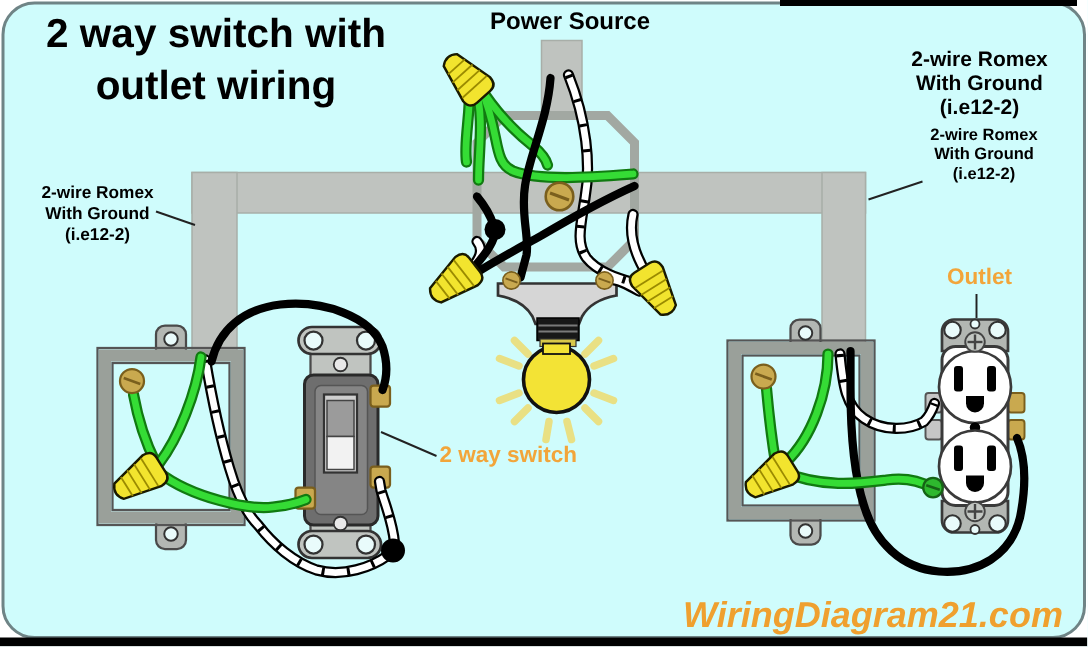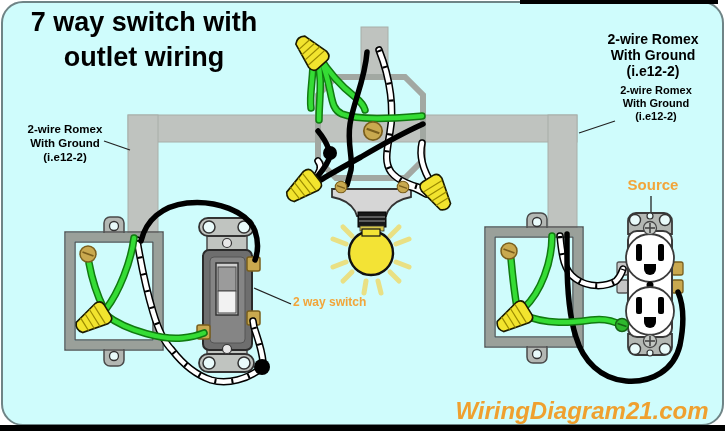--- a/index.html
+++ b/index.html
@@ -10,21 +10,21 @@
   .topbar{position:absolute;left:520px;top:0;width:198px;height:4px;background:#000;}
   .bottombar{position:absolute;left:0;top:425px;width:725px;height:6px;background:#000;}
   svg.diagram{position:absolute;left:0;top:0;}
   .lbl{position:absolute;color:#000;font-weight:bold;}
   .title{left:4px;top:5px;width:280px;font-size:27px;line-height:35px;text-align:center;}
   .power{left:302px;top:6px;width:156px;font-size:16px;text-align:center;}
   .romex-right-big{left:583px;top:31px;width:140px;font-size:14px;line-height:16px;text-align:center;}
   .romex-right-small{left:596px;top:84px;width:120px;font-size:11px;line-height:13px;text-align:center;}
   .romex-left{left:16px;top:122px;width:98px;font-size:11.5px;line-height:14px;text-align:center;}
   .orange{color:#f2a53a;}
-  .switch-label{left:293px;top:295px;font-size:12px;}
+  .switch-label{left:293px;top:295px;font-size:15px;}
   .outlet-label{left:627px;top:176px;width:52px;font-size:15px;text-align:center;}
   .watermark{left:448px;top:397px;width:268px;font-size:24px;text-align:center;color:#efa02f;font-style:italic;}
   .line{display:block;}
 </style>
 </head>
 <body>
 
 <div class="stage">
   <div class="panel"></div>
   <div class="topbar"></div>
@@ -238,36 +238,37 @@
     </g>
 
     <g stroke="#222" stroke-width="1.3" fill="none">
       <line x1="104" y1="141" x2="130" y2="150"></line>
       <line x1="615" y1="121" x2="579" y2="133"></line>
       <line x1="254" y1="288" x2="291" y2="304"></line>
       <line x1="651" y1="196" x2="651" y2="212"></line>
     </g>
   </svg>
 
-  <div class="lbl title">7 way switch with outlet wiring</div>
+  <div class="lbl title">2 way switch with outlet wiring</div>
+  <div class="lbl power">Power Source</div>
 
   <div class="lbl romex-right-big">
     <span class="line">2-wire Romex</span>
     <span class="line">With Ground</span>
     <span class="line">(i.e12-2)</span>
   </div>
 
   <div class="lbl romex-right-small">
     <span class="line">2-wire Romex</span>
     <span class="line">With Ground</span>
     <span class="line">(i.e12-2)</span>
   </div>
 
   <div class="lbl romex-left">
     <span class="line">2-wire Romex</span>
     <span class="line">With Ground</span>
     <span class="line">(i.e12-2)</span>
   </div>
 
   <div class="lbl orange switch-label">2 way switch</div>
-  <div class="lbl orange outlet-label">Source</div>
+  <div class="lbl orange outlet-label">Outlet</div>
   <div class="lbl watermark">WiringDiagram21.com</div>
 </div>
 
 </body></html>

